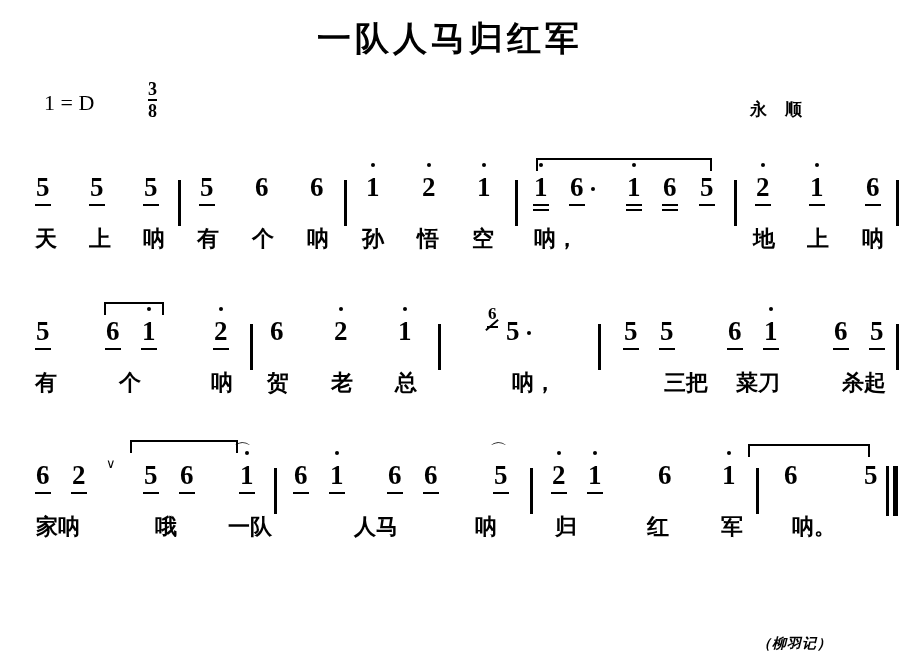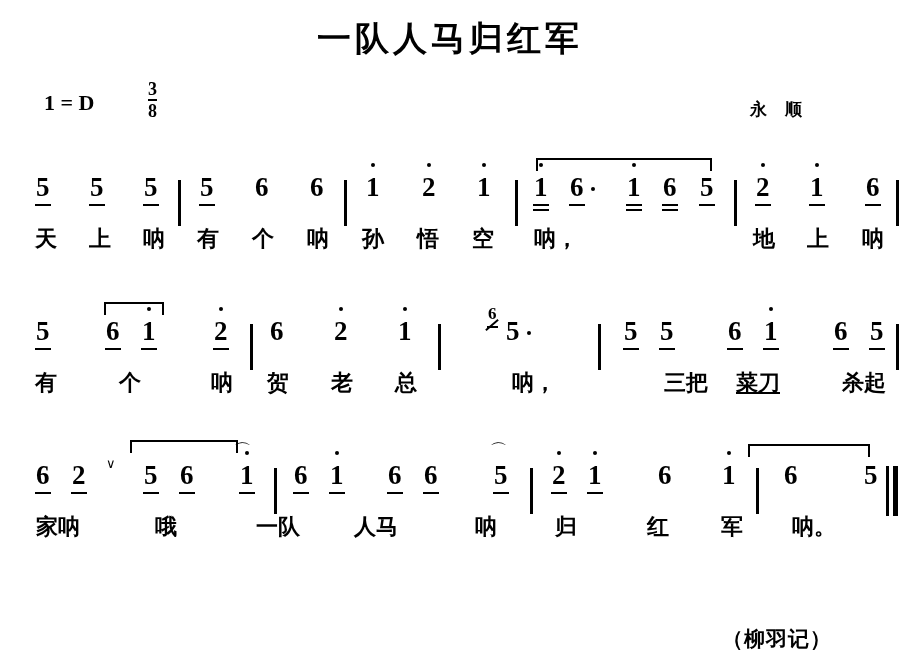--- a/index.html
+++ b/index.html
@@ -21,21 +21,21 @@
   }
   .meta-row {
     position:relative;
     height:60px;
     margin-top:14px;
   }
   .key-sig {
     position:absolute;
     left:44px; top:14px;
     font-size:22px;
-    font-weight:bold;
+    font-weight:normal;
     font-family:"Liberation Serif", serif;
   }
   .time-sig {
     position:absolute;
     left:148px; top:4px;
     font-size:18px;
     font-weight:bold;
     text-align:center;
     line-height:1.05;
     font-family:"Liberation Serif", serif;
@@ -148,24 +148,25 @@
     font-size:22px;
     font-family:"DejaVu Sans", sans-serif;
     font-weight:bold;
     white-space:nowrap;
     transform:translateX(-50%);
   }
 
   .credit {
     position:absolute;
     right:68px; bottom:18px;
-    font-size:21px;
+    font-size:14px;
     font-family:"DejaVu Sans", sans-serif;
     font-weight:bold;
     letter-spacing:1px;
+    font-style:italic;
   }
 </style>
 </head>
 <body>
 
 <div class="title">一队人马归红军</div>
 
 <div class="meta-row">
   <div class="key-sig">1 = D</div>
   <div class="time-sig">
@@ -254,21 +255,21 @@
 
   <div class="lyricrow">
     <div class="lyric" style="left:28px;">有</div>
     <div class="lyric" style="left:112px;">个</div>
     <div class="lyric" style="left:204px;">呐</div>
     <div class="lyric" style="left:260px;">贺</div>
     <div class="lyric" style="left:324px;">老</div>
     <div class="lyric" style="left:388px;">总</div>
     <div class="lyric" style="left:516px;">呐，</div>
     <div class="lyric" style="left:668px;">三把</div>
-    <div class="lyric" style="left:740px;text-decoration:underline;">菜刀</div>
+    <div class="lyric" style="left:740px;">菜刀</div>
     <div class="lyric" style="left:846px;">杀起</div>
   </div>
 </div>
 
 <div class="system">
   <div class="noterow">
 
     <div class="bracket" style="left:112px; width:104px; top:-10px;"></div>
     <div class="bracket" style="left:730px; width:118px; top:-6px;"></div>
 
@@ -302,21 +303,21 @@
 
     <div class="endbar" style="left:868px;">
       <span class="thin"></span>
         <span class="thick"></span>
     </div>
   </div>
 
   <div class="lyricrow">
     <div class="lyric" style="left:40px;">家呐</div>
     <div class="lyric" style="left:148px;">哦</div>
-    <div class="lyric" style="left:260px;">一队</div>
+    <div class="lyric" style="left:232px;">一队</div>
     <div class="lyric" style="left:358px;">人马</div>
     <div class="lyric" style="left:468px;">呐</div>
     <div class="lyric" style="left:548px;">归</div>
     <div class="lyric" style="left:640px;">红</div>
     <div class="lyric" style="left:714px;">军</div>
     <div class="lyric" style="left:796px;">呐。</div>
   </div>
 </div>
 
 <div class="credit">（柳羽记）</div>

